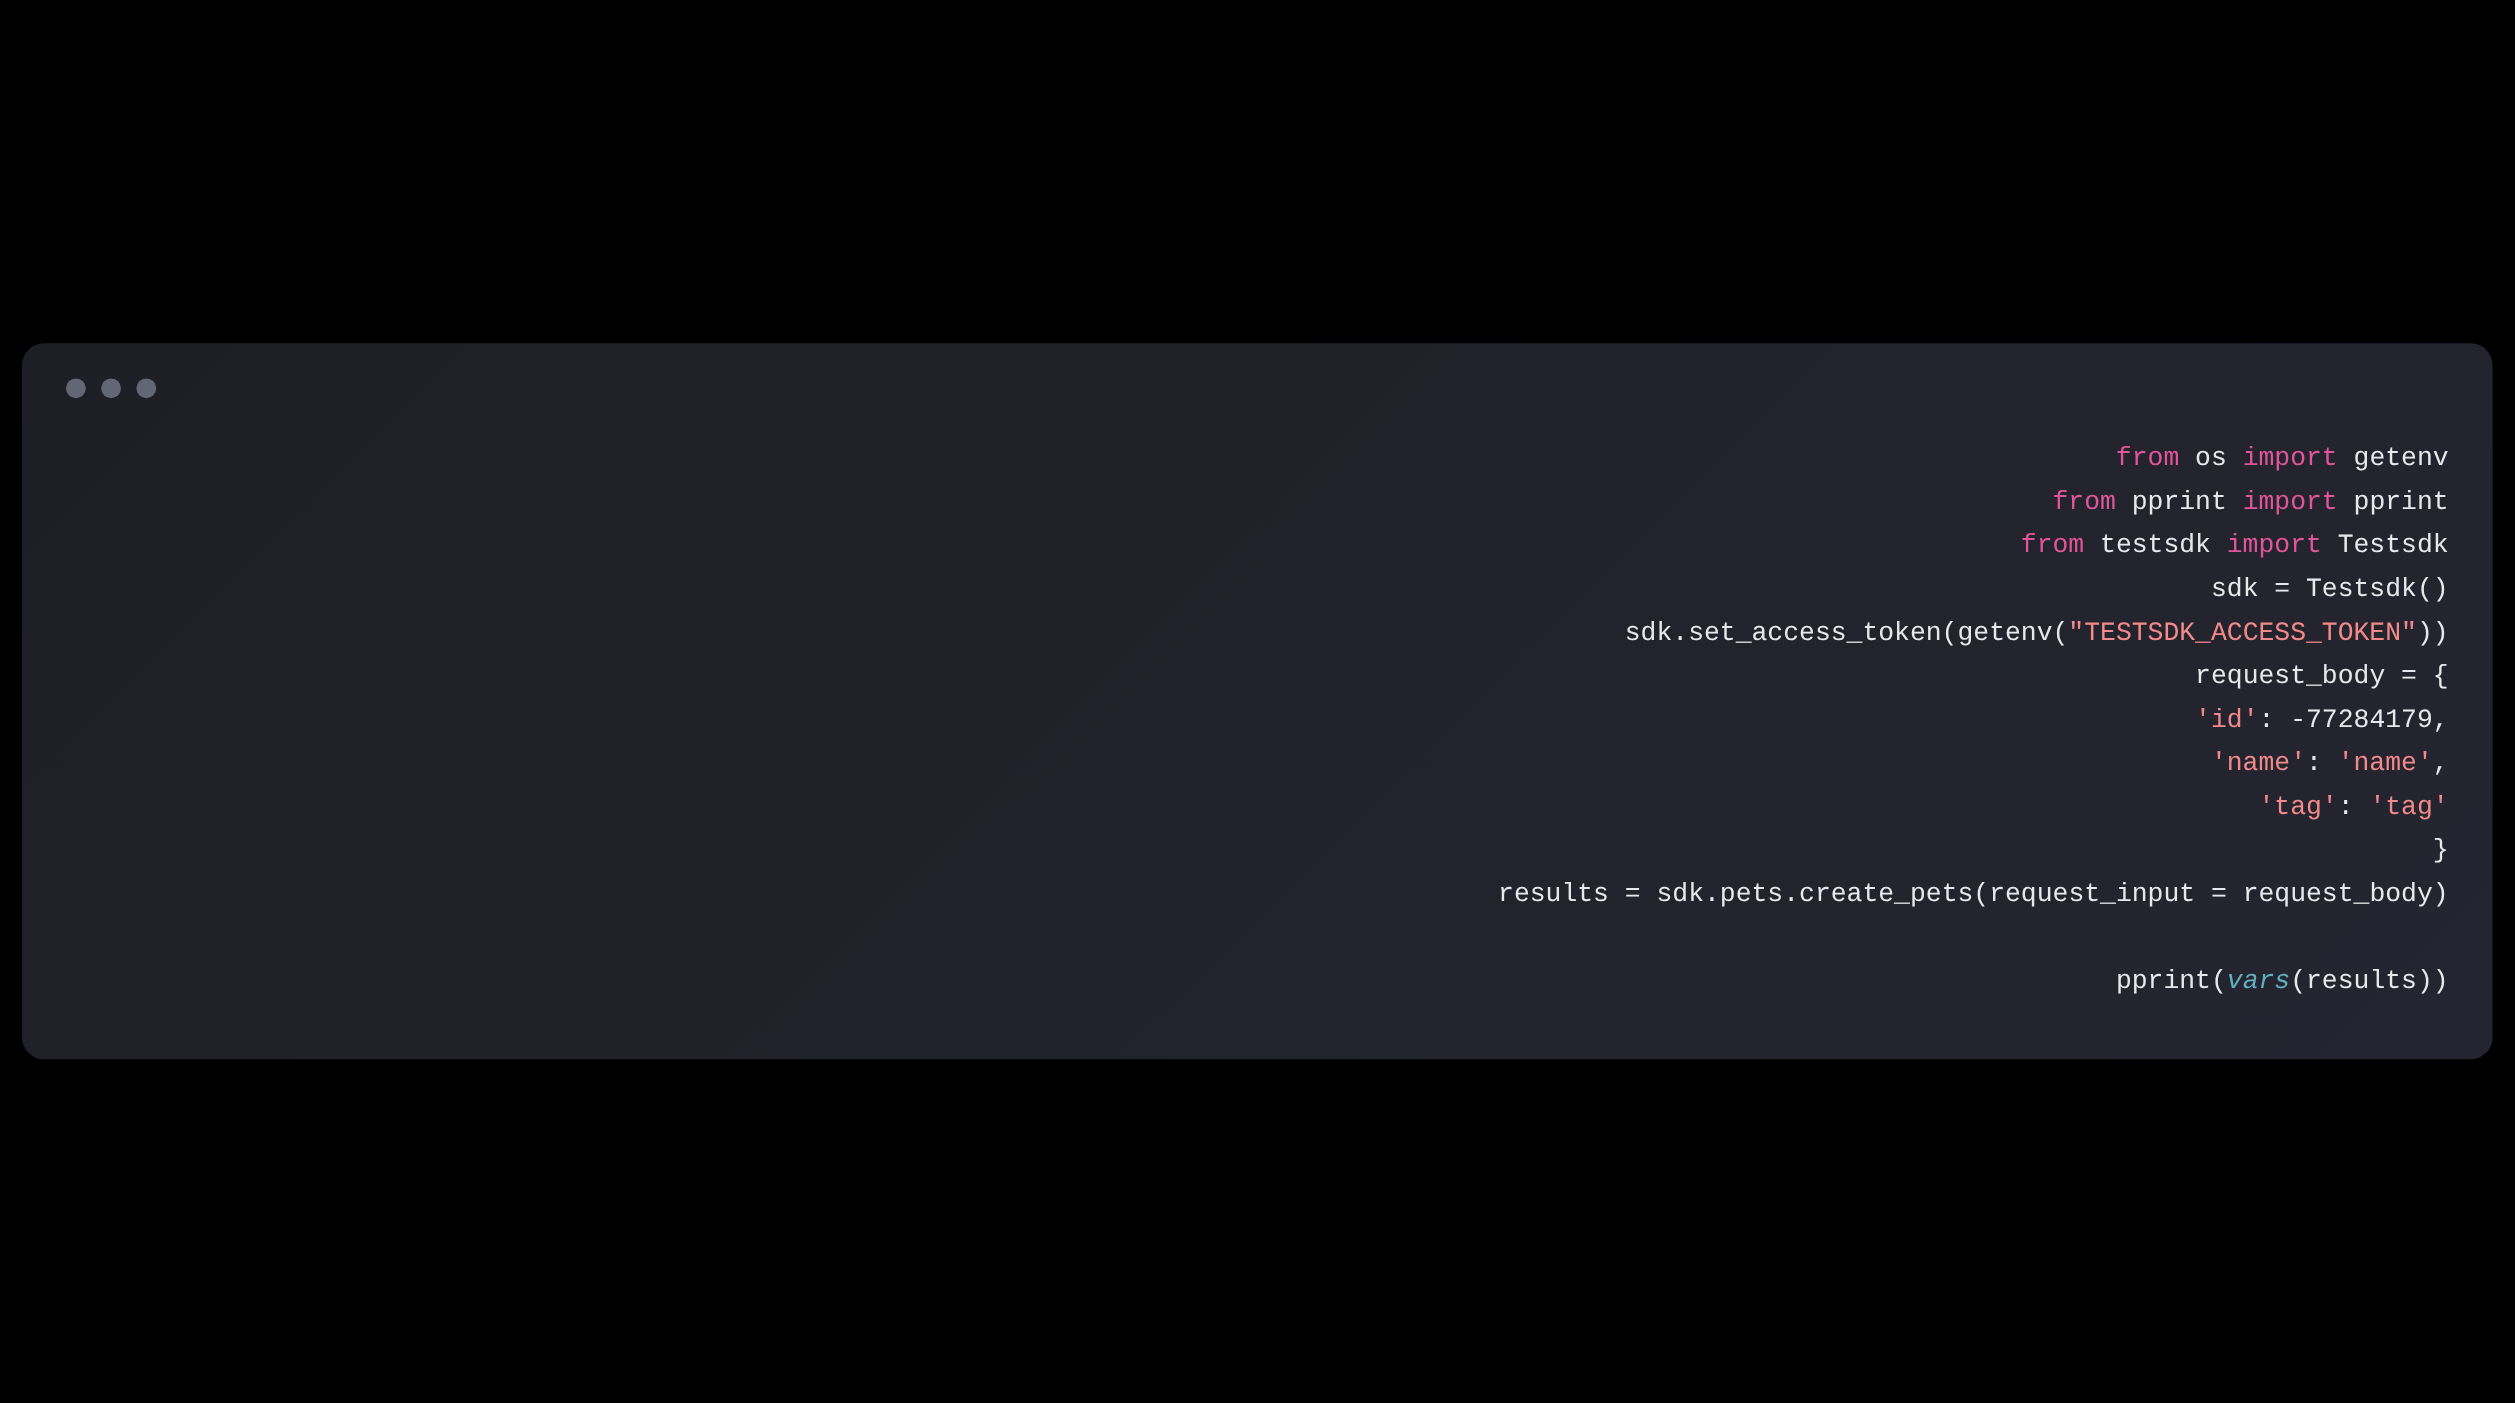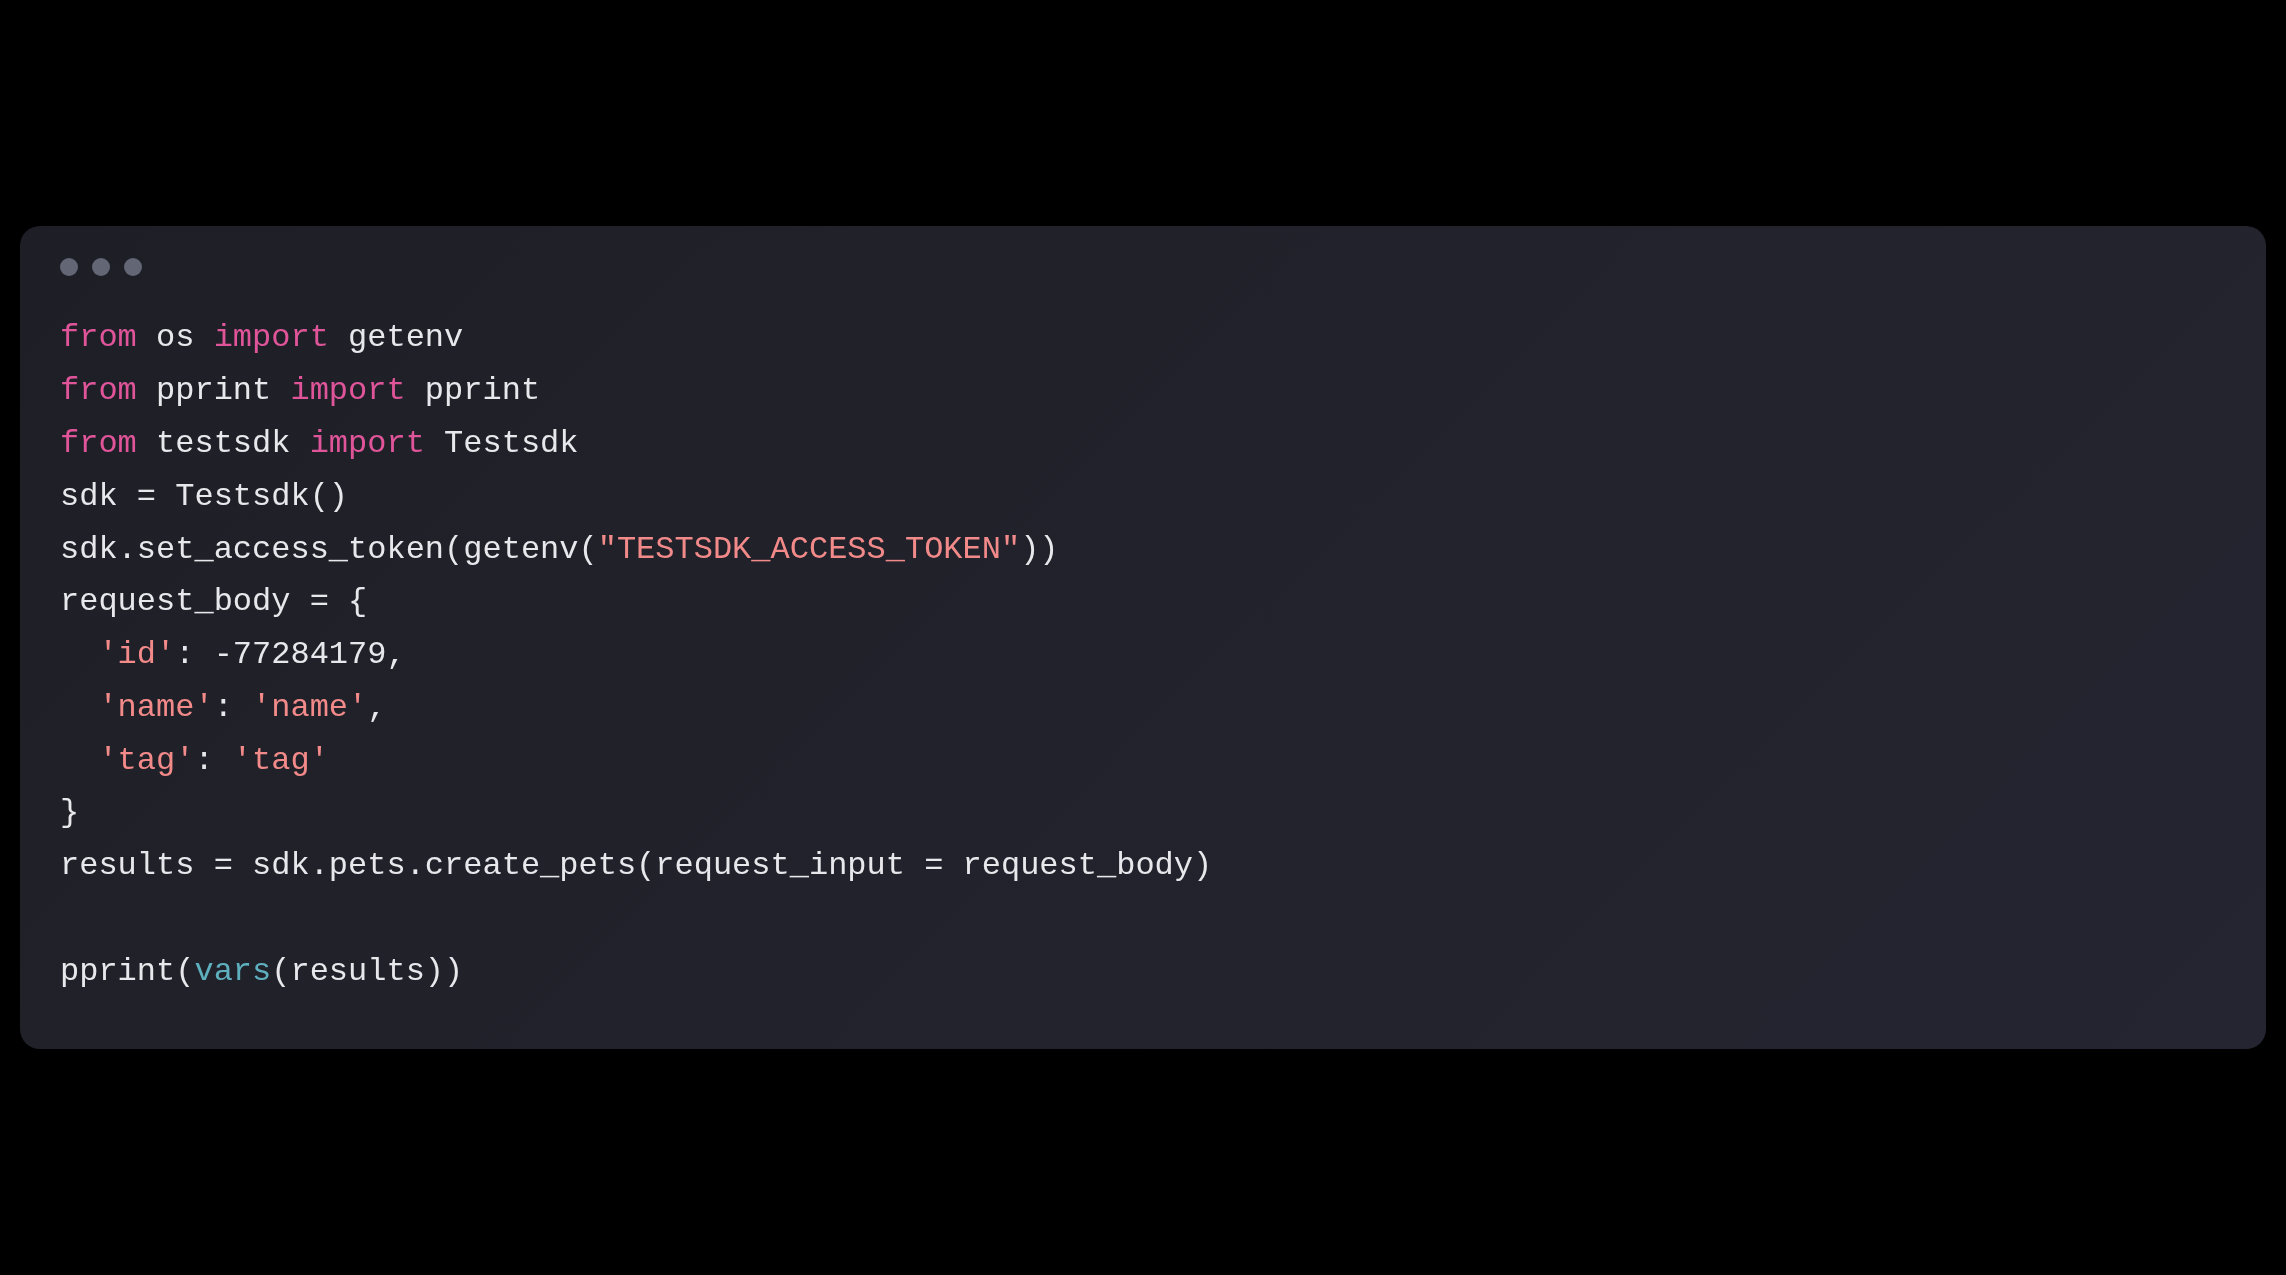--- a/index.html
+++ b/index.html
@@ -31,30 +31,31 @@
     }
     .window-dot {
       width: 18px;
       height: 18px;
       border-radius: 50%;
       background: #636775;
     }
     .code-content {
       padding: 20px 40px 50px 40px;
       font-family: 'SF Mono', 'Monaco', 'Consolas', 'Courier New', monospace;
-      font-size: 32px;
+      font-size: 24px;
       line-height: 1.65;
       color: #e8e8ec;
       white-space: pre;
+      text-align: right;
     }
     .kw-from { color: #e0559a; }
     .kw-import { color: #e0559a; }
     .ident-default { color: #e8e8ec; }
     .str { color: #f38a8a; }
-    .builtin { color: #5fb0bf; }
+    .builtin { color: #5fb0bf; font-style: italic; }
   </style>
 </head>
 <body>
 
 <div class="code-window">
   <div class="title-bar">
     <div class="window-dot"></div>
     <div class="window-dot"></div>
     <div class="window-dot"></div>
   </div>

